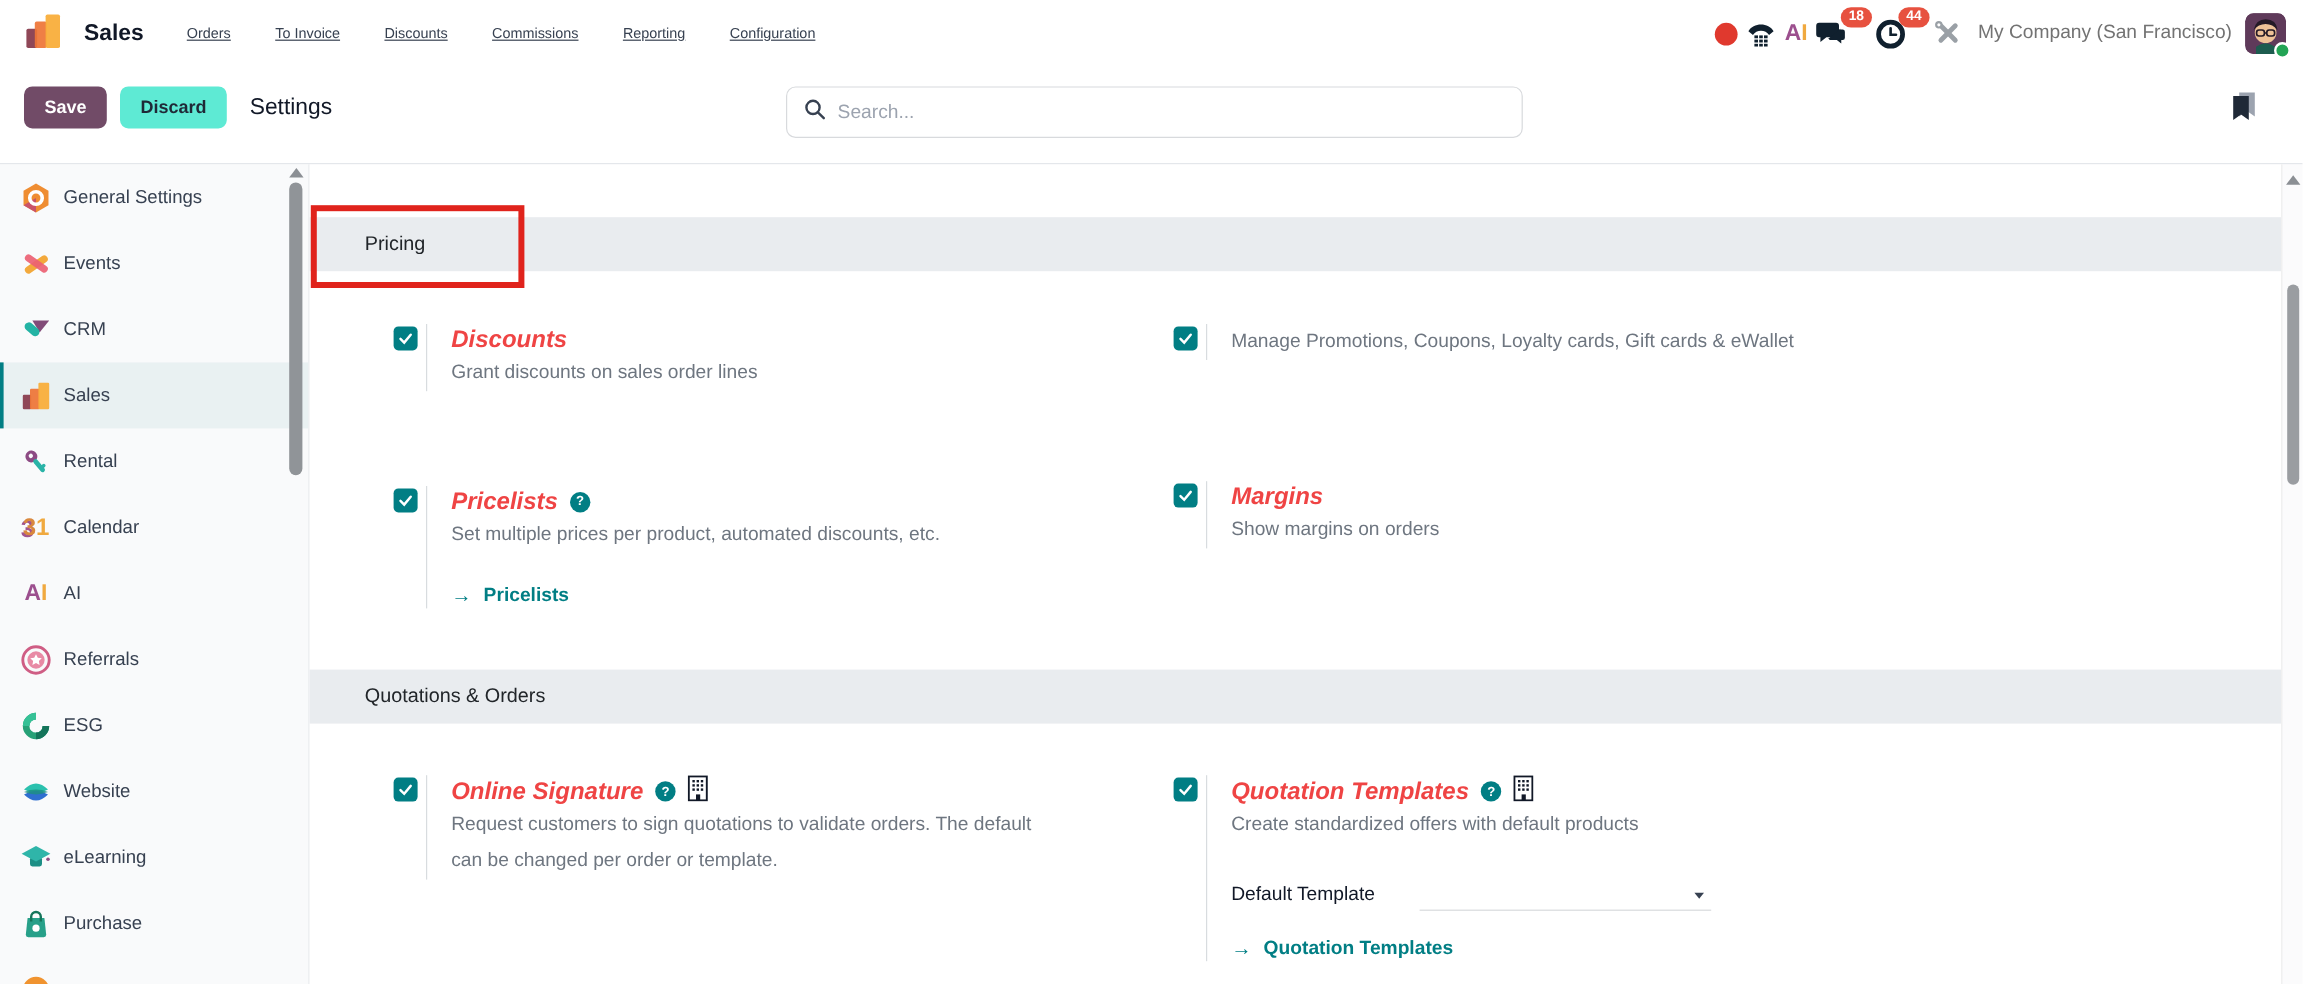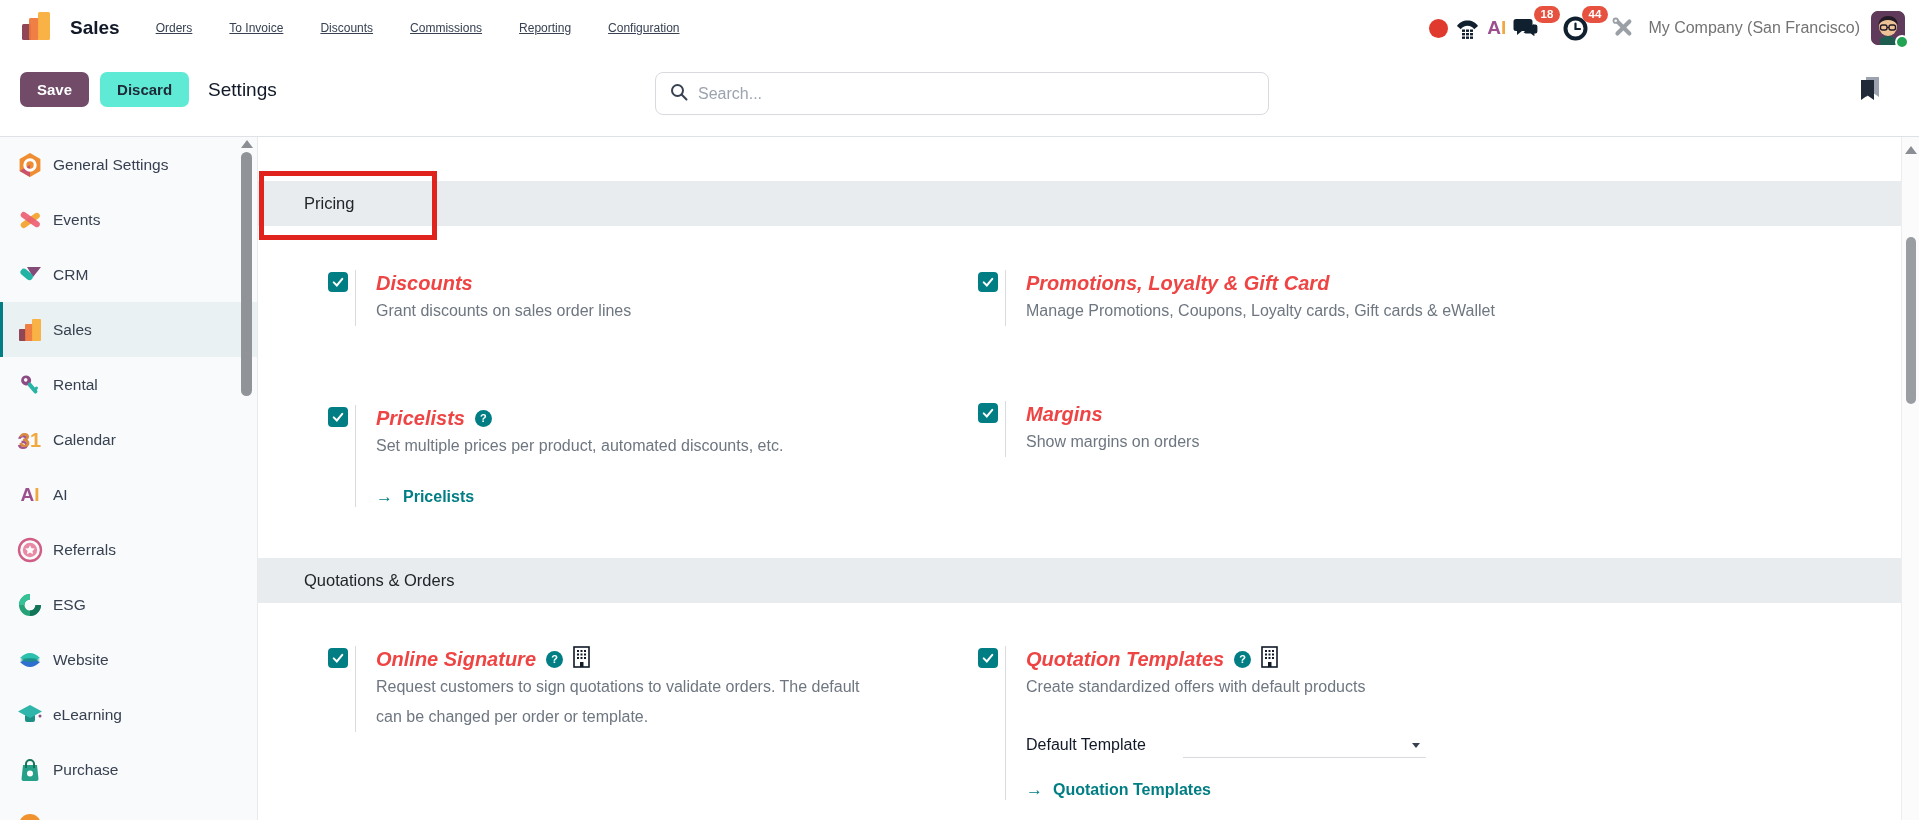--- a/index.html
+++ b/index.html
@@ -394,23 +394,20 @@
         </div>
       </div>
 
       <div class="setting pos-r1-right w-right">
         <span class="cb">
           <svg width="14" height="14" viewBox="0 0 18 18">
               <polyline points="3.5,9.5 7.5,13.5 14.5,5" fill="none" stroke="#fff" stroke-width="2.6" stroke-linecap="round"></polyline>
             </svg>
         </span>
         <div class="s-text">
-          <div class="s-label-row">
-              <span class="s-label">Promotions, Loyalty &amp; Gift Card</span>
-            </div>
           <div class="s-desc">Manage Promotions, Coupons, Loyalty cards, Gift cards &amp; eWallet</div>
         </div>
       </div>
 
       <div class="setting pos-r2-left w-left">
         <span class="cb">
           <svg width="14" height="14" viewBox="0 0 18 18">
               <polyline points="3.5,9.5 7.5,13.5 14.5,5" fill="none" stroke="#fff" stroke-width="2.6" stroke-linecap="round"></polyline>
             </svg>
         </span>

